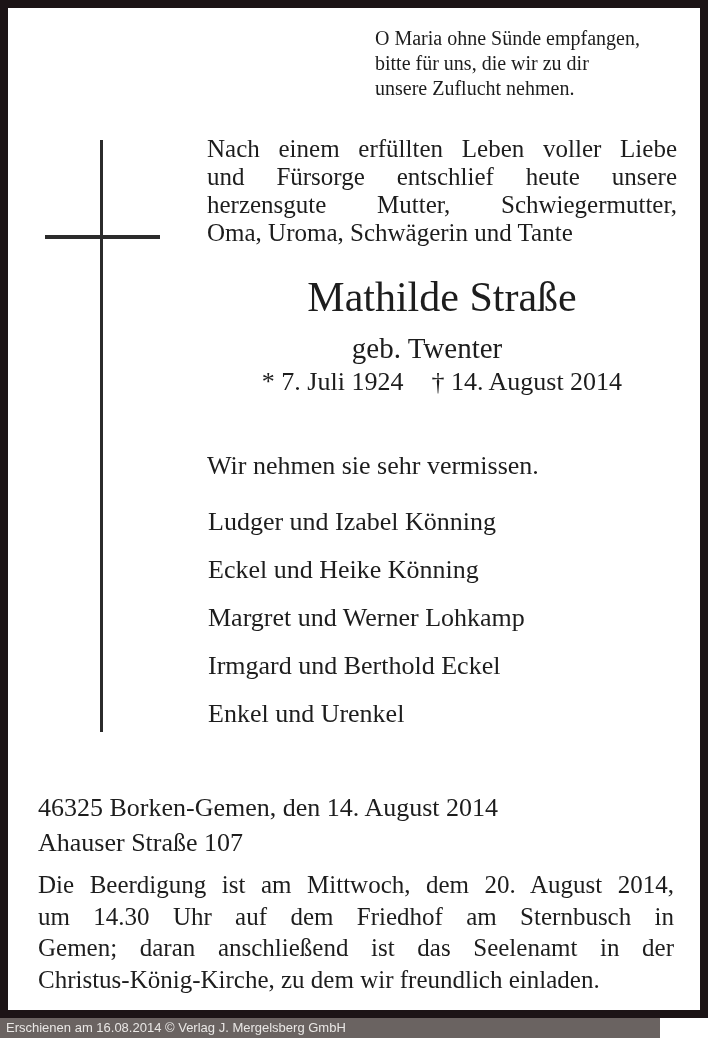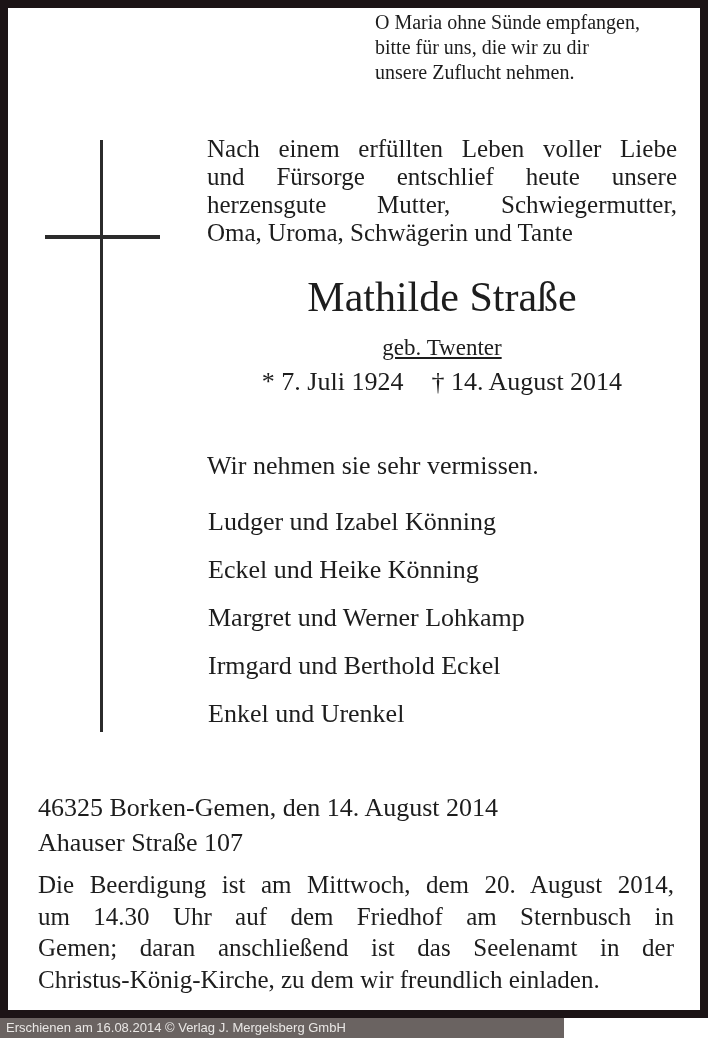--- a/index.html
+++ b/index.html
@@ -14,21 +14,21 @@
   
   #frame{
     position:absolute;left:0;top:0;width:708px;height:1018px;
     box-sizing:border-box;
     border:8px solid #1c1416;
     background:transparent;
     pointer-events:none;
   }
   
   #prayer{
-    position:absolute;left:375px;top:10px;width:310px;
+    position:absolute;left:375px;top:26px;width:310px;
     font-size:20px;line-height:25px;text-align:left;
   }
   
   #cross-v{
     position:absolute;left:100px;top:140px;width:3px;height:592px;
     background:#2b2b2b;
   }
   #cross-h{
     position:absolute;left:45px;top:235px;width:115px;height:4px;
     background:#2b2b2b;
@@ -40,22 +40,22 @@
   }
   .jline{text-align:justify;text-align-last:justify;}
   .jlast{text-align:right;text-align-last:left;}
   
   #name{
     position:absolute;left:207px;top:272px;width:470px;
     font-size:42px;line-height:50px;text-align:center;
     letter-spacing:0px;
   }
   #maiden{
-    position:absolute;left:207px;top:334px;width:470px;
-    font-size:23px;line-height:28px;text-align:center;text-decoration:underline;
+    position:absolute;left:192px;top:334px;width:470px;
+    font-size:29px;line-height:28px;text-align:center;
   }
   #dates{
     position:absolute;left:207px;top:366px;width:470px;
     font-size:26px;line-height:32px;text-align:center;white-space:nowrap;
   }
   #dates .death{margin-left:28px;}
   
   #farewell{
     position:absolute;left:207px;top:450px;width:470px;
     font-size:26px;line-height:31px;
@@ -70,21 +70,21 @@
     position:absolute;left:38px;top:790px;width:640px;
     font-size:26px;line-height:35px;
   }
   
   #funeral{
     position:absolute;left:38px;top:869px;width:636px;
     font-size:25px;line-height:31.5px;font-family:Liberation Serif, serif;
   }
   
   #footer-bar{
-    position:absolute;left:0;bottom:0;width:564px;height:20px;
+    position:absolute;left:0;bottom:0;width:660px;height:20px;
     background:#6a6361;
     font-family:"Liberation Sans","DejaVu Sans",sans-serif;
     font-size:13px;line-height:20px;color:#e9e7e5;
     padding-left:6px;box-sizing:border-box;
     white-space:nowrap;
   }
 </style>
 </head>
 <body>
 

